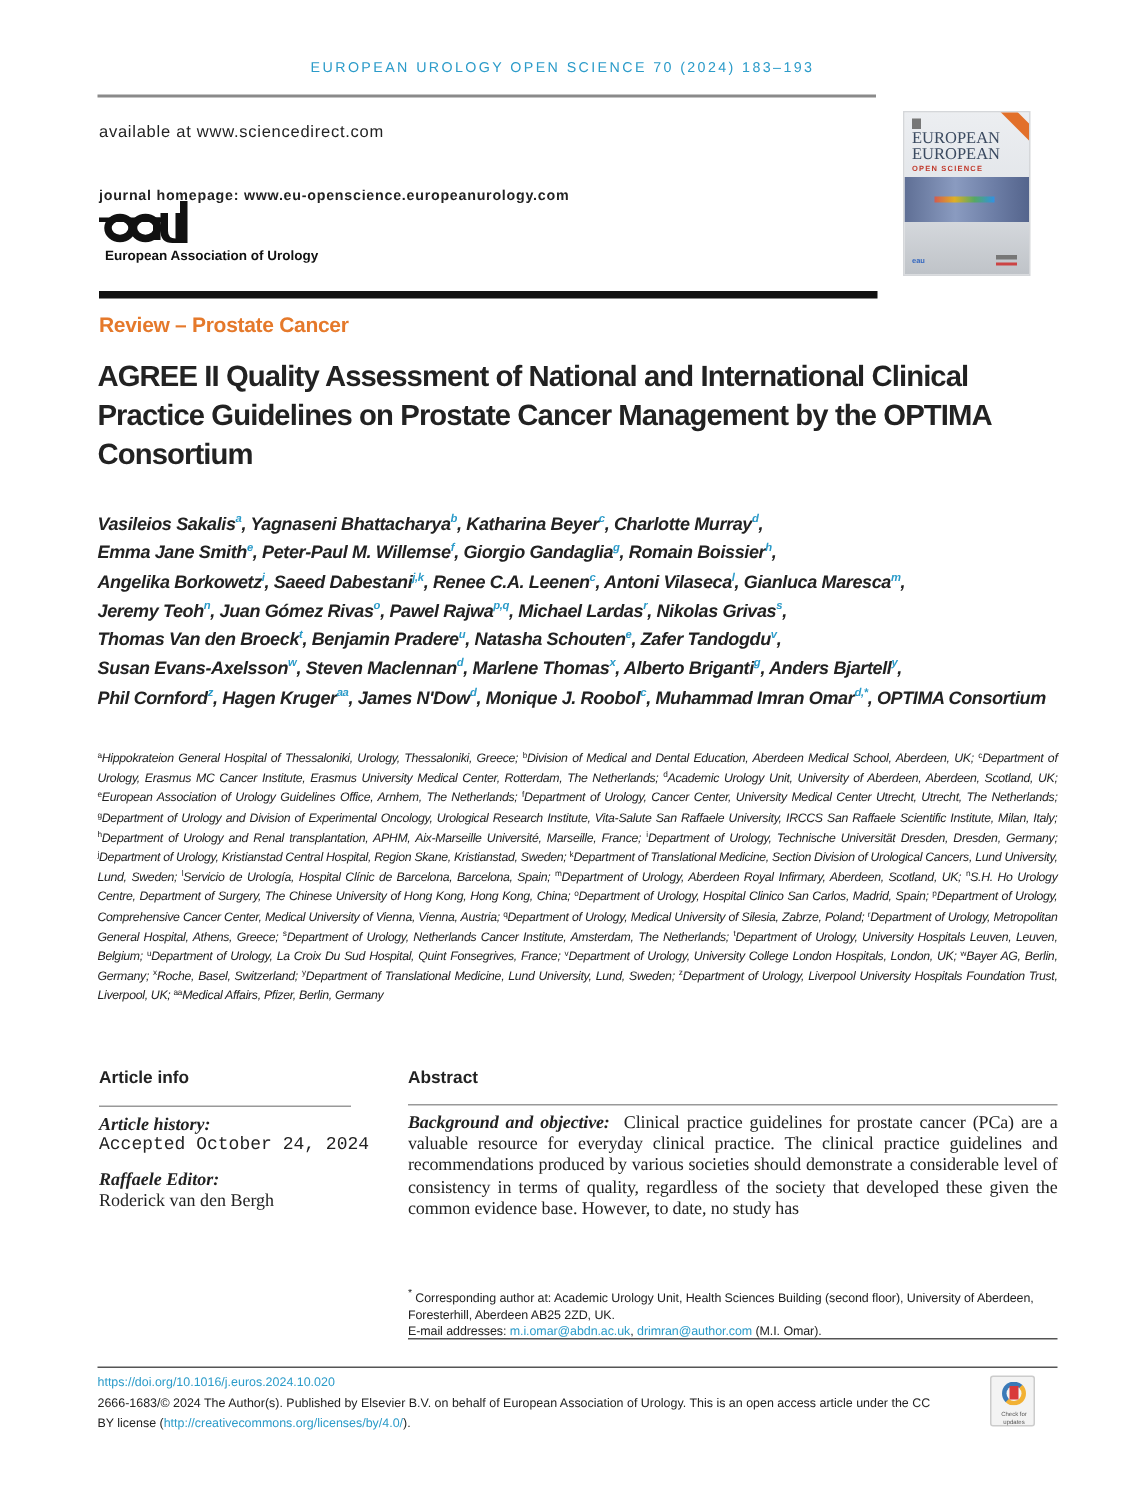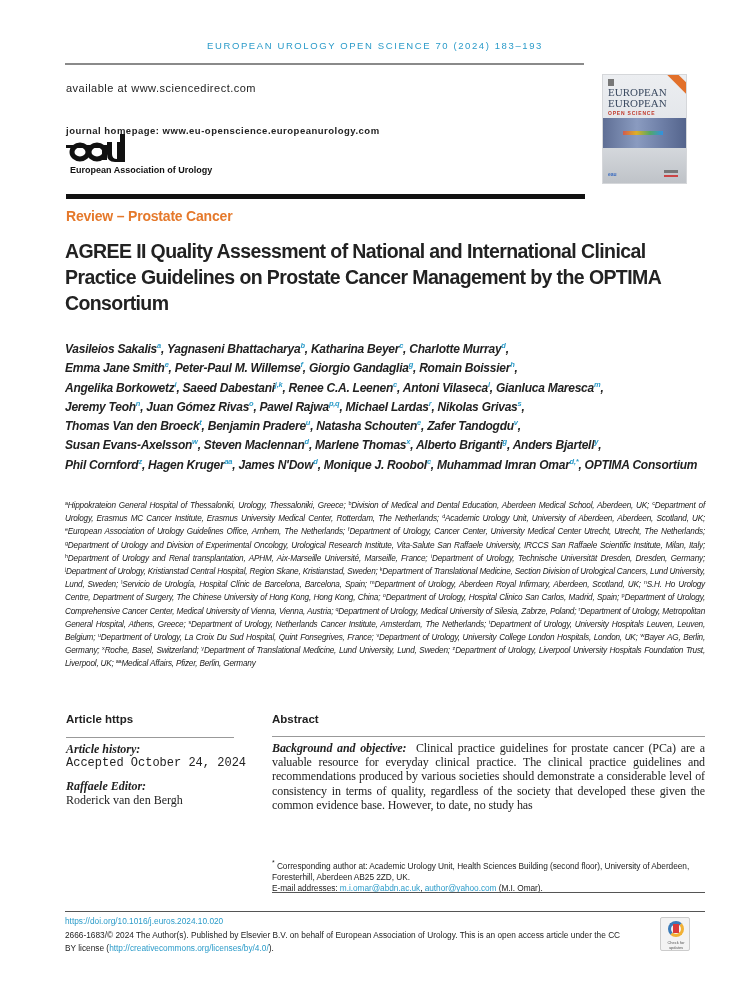--- a/index.html
+++ b/index.html
@@ -138,40 +138,40 @@
 <div class="thick-rule"></div>
 
 <div class="section-label">Review – Prostate Cancer</div>
 
 <h1 class="title">AGREE II Quality Assessment of National and International Clinical Practice Guidelines on Prostate Cancer Management by the OPTIMA Consortium</h1>
 
 <div class="authors" id="authors"><span>Vasileios Sakalis</span><sup>a</sup>, <span>Yagnaseni Bhattacharya</span><sup>b</sup>, <span>Katharina Beyer</span><sup>c</sup>, <span>Charlotte Murray</span><sup>d</sup>, <br><span>Emma Jane Smith</span><sup>e</sup>, <span>Peter-Paul M. Willemse</span><sup>f</sup>, <span>Giorgio Gandaglia</span><sup>g</sup>, <span>Romain Boissier</span><sup>h</sup>, <br><span>Angelika Borkowetz</span><sup>i</sup>, <span>Saeed Dabestani</span><sup>j,k</sup>, <span>Renee C.A. Leenen</span><sup>c</sup>, <span>Antoni Vilaseca</span><sup>l</sup>, <span>Gianluca Maresca</span><sup>m</sup>, <br><span>Jeremy Teoh</span><sup>n</sup>, <span>Juan Gómez Rivas</span><sup>o</sup>, <span>Pawel Rajwa</span><sup>p,q</sup>, <span>Michael Lardas</span><sup>r</sup>, <span>Nikolas Grivas</span><sup>s</sup>, <br><span>Thomas Van den Broeck</span><sup>t</sup>, <span>Benjamin Pradere</span><sup>u</sup>, <span>Natasha Schouten</span><sup>e</sup>, <span>Zafer Tandogdu</span><sup>v</sup>, <br><span>Susan Evans-Axelsson</span><sup>w</sup>, <span>Steven Maclennan</span><sup>d</sup>, <span>Marlene Thomas</span><sup>x</sup>, <span>Alberto Briganti</span><sup>g</sup>, <span>Anders Bjartell</span><sup>y</sup>, <br><span>Phil Cornford</span><sup>z</sup>, <span>Hagen Kruger</span><sup>aa</sup>, <span>James N'Dow</span><sup>d</sup>, <span>Monique J. Roobol</span><sup>c</sup>, <span>Muhammad Imran Omar</span><sup>d,*</sup>, <span>OPTIMA Consortium</span></div>
 
 <div class="affils" id="affils"><sup>a</sup><span>Hippokrateion General Hospital of Thessaloniki, Urology, Thessaloniki, Greece; </span><sup>b</sup><span>Division of Medical and Dental Education, Aberdeen Medical School, Aberdeen, UK; </span><sup>c</sup><span>Department of Urology, Erasmus MC Cancer Institute, Erasmus University Medical Center, Rotterdam, The Netherlands; </span><sup>d</sup><span>Academic Urology Unit, University of Aberdeen, Aberdeen, Scotland, UK; </span><sup>e</sup><span>European Association of Urology Guidelines Office, Arnhem, The Netherlands; </span><sup>f</sup><span>Department of Urology, Cancer Center, University Medical Center Utrecht, Utrecht, The Netherlands; </span><sup>g</sup><span>Department of Urology and Division of Experimental Oncology, Urological Research Institute, Vita-Salute San Raffaele University, IRCCS San Raffaele Scientific Institute, Milan, Italy; </span><sup>h</sup><span>Department of Urology and Renal transplantation, APHM, Aix-Marseille Université, Marseille, France; </span><sup>i</sup><span>Department of Urology, Technische Universität Dresden, Dresden, Germany; </span><sup>j</sup><span>Department of Urology, Kristianstad Central Hospital, Region Skane, Kristianstad, Sweden; </span><sup>k</sup><span>Department of Translational Medicine, Section Division of Urological Cancers, Lund University, Lund, Sweden; </span><sup>l</sup><span>Servicio de Urología, Hospital Clínic de Barcelona, Barcelona, Spain; </span><sup>m</sup><span>Department of Urology, Aberdeen Royal Infirmary, Aberdeen, Scotland, UK; </span><sup>n</sup><span>S.H. Ho Urology Centre, Department of Surgery, The Chinese University of Hong Kong, Hong Kong, China; </span><sup>o</sup><span>Department of Urology, Hospital Clinico San Carlos, Madrid, Spain; </span><sup>p</sup><span>Department of Urology, Comprehensive Cancer Center, Medical University of Vienna, Vienna, Austria; </span><sup>q</sup><span>Department of Urology, Medical University of Silesia, Zabrze, Poland; </span><sup>r</sup><span>Department of Urology, Metropolitan General Hospital, Athens, Greece; </span><sup>s</sup><span>Department of Urology, Netherlands Cancer Institute, Amsterdam, The Netherlands; </span><sup>t</sup><span>Department of Urology, University Hospitals Leuven, Leuven, Belgium; </span><sup>u</sup><span>Department of Urology, La Croix Du Sud Hospital, Quint Fonsegrives, France; </span><sup>v</sup><span>Department of Urology, University College London Hospitals, London, UK; </span><sup>w</sup><span>Bayer AG, Berlin, Germany; </span><sup>x</sup><span>Roche, Basel, Switzerland; </span><sup>y</sup><span>Department of Translational Medicine, Lund University, Lund, Sweden; </span><sup>z</sup><span>Department of Urology, Liverpool University Hospitals Foundation Trust, Liverpool, UK; </span><sup>aa</sup><span>Medical Affairs, Pfizer, Berlin, Germany </span></div>
 
-<div class="info-title">Article https</div>
+<div class="info-title">Article info</div>
 <div class="info-rule"></div>
 <div class="hist-label">Article history:</div>
 <div class="hist-value">Accepted October 24, 2024</div>
 <div class="ed-label">Raffaele Editor:</div>
 <div class="ed-value">Roderick van den Bergh</div>
 
 <div class="abs-title">Abstract</div>
 <div class="abs-rule"></div>
 <div class="abs-body">
   <span class="lead">Background and objective:</span>&nbsp;
   <span>Clinical practice guidelines for prostate cancer (PCa) are a valuable resource for everyday clinical practice. The clinical practice guidelines and recommendations produced by various societies should demonstrate a considerable level of consistency in terms of quality, regardless of the society that developed these given the common evidence base. However, to date, no study has</span>
 </div>
 
 <div class="corr">
   <sup>*</sup>
   <span>Corresponding author at: Academic Urology Unit, Health Sciences Building (second floor), University of Aberdeen, Foresterhill, Aberdeen AB25 2ZD, UK.</span><br>
   <span>E-mail addresses:</span>
   <a>m.i.omar@abdn.ac.uk</a>,
-  <a>author@yahoo.com</a>
+  <a>drimran@author.com</a>
   <span>(M.I. Omar).</span>
 </div>
 <div class="corr-rule"></div>
 
 <div class="foot-rule"></div>
 <a class="doi">https://doi.org/10.1016/j.euros.2024.10.020</a>
 <div class="license">
   <span>2666-1683/© 2024 The Author(s). Published by Elsevier B.V. on behalf of European Association of Urology. This is an open access article under the CC BY license (</span><a>http://creativecommons.org/licenses/by/4.0/</a><span>).</span>
 </div>
 

